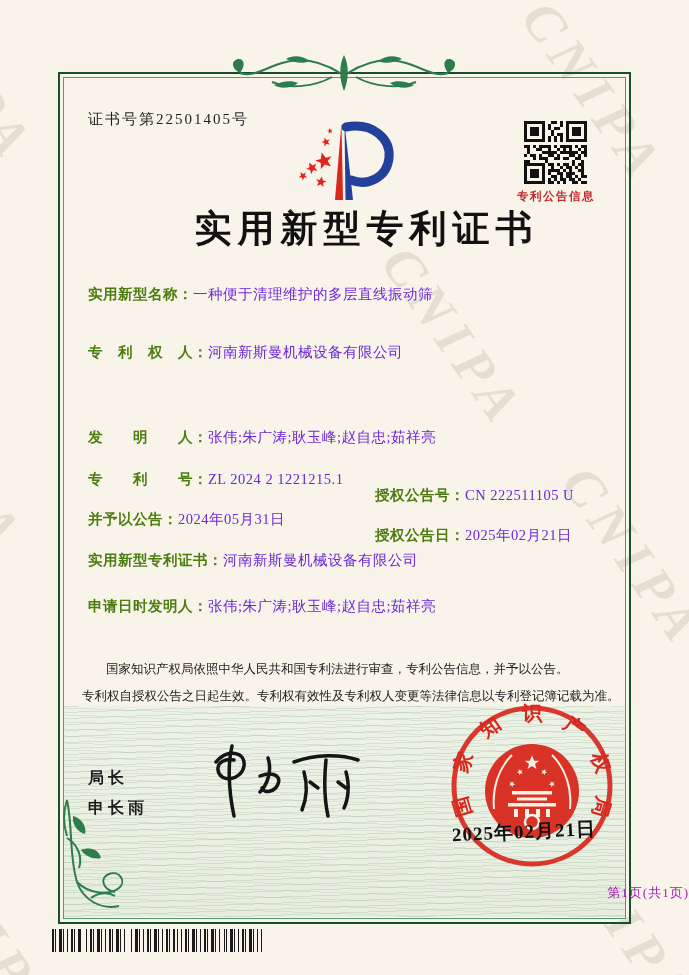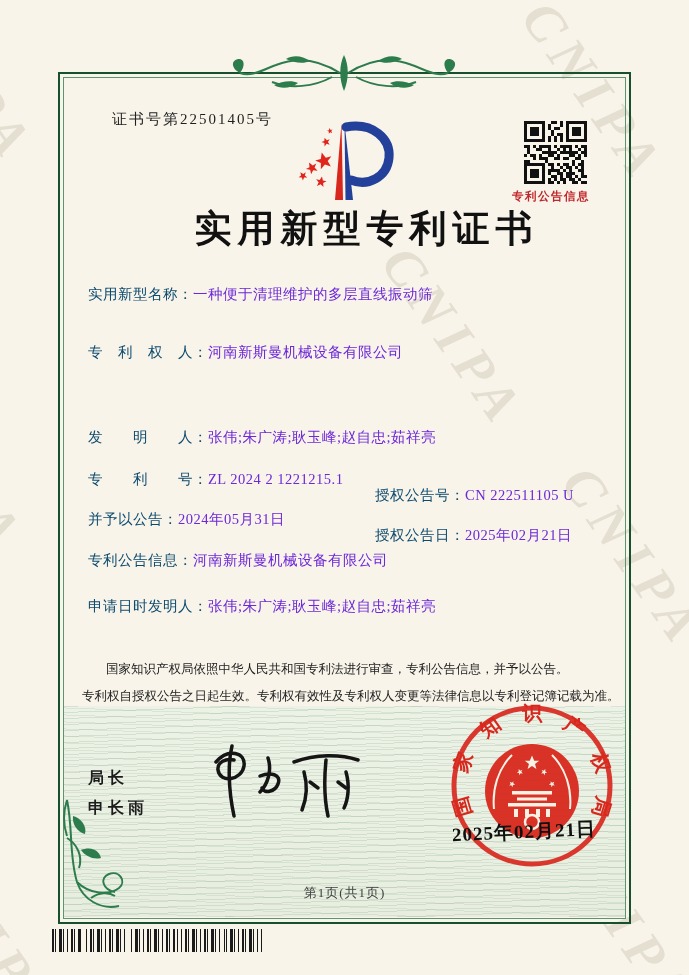--- a/index.html
+++ b/index.html
@@ -23,46 +23,46 @@
       repeating-linear-gradient(178deg, rgba(122,160,128,.22) 0 1px, rgba(122,160,128,0) 1px 6px),
       repeating-linear-gradient(182deg, rgba(122,160,128,.16) 0 1px, rgba(122,160,128,0) 1px 7px),
       linear-gradient(#edf2e6,#e7eedf);
   }
   
   .b-outer{position:absolute;left:58px;top:72px;right:58px;bottom:51px;border:2px solid #17502c;}
   .b-inner{position:absolute;left:63px;top:77px;right:63px;bottom:56px;border:1px solid #5a9470;}
   .ornament-top{position:absolute;left:214px;top:49px;}
   .ornament-corner{position:absolute;left:61px;top:798px;}
 
-  .cert-no{position:absolute;left:88px;top:110px;font-size:15px;letter-spacing:2px;color:#1f1f1f;margin-left:24px;}
+  .cert-no{position:absolute;left:88px;top:110px;font-size:15px;letter-spacing:2px;color:#1f1f1f;}
   .logo{position:absolute;left:293px;top:112px;}
   .qr{position:absolute;left:524px;top:121px;}
-  .qr-label{position:absolute;left:512px;top:189px;width:88px;text-align:left;
+  .qr-label{position:absolute;left:512px;top:189px;width:88px;text-align:center;
     font-size:11.5px;letter-spacing:1.5px;color:#c0262b;font-weight:bold;}
   .title{position:absolute;left:0;right:0;top:204px;text-align:center;
     font-size:37px;font-weight:bold;letter-spacing:6px;color:#111;padding-left:44px;}
 
   .row{position:absolute;left:88px;right:62px;font-size:14.5px;letter-spacing:.5px;white-space:nowrap;}
-  .row .lab{color:#0c4a6e;}
+  .row .lab{color:#4d7c0f;font-weight:bold;}
   .row .val{color:#6d28d9;}
   .rcol{position:absolute;left:287px;top:0;margin-top:16px;}
 
   .statement{position:absolute;left:82px;width:540px;top:656px;
     font-size:12.5px;line-height:27px;color:#222;}
   .st-line1{text-indent:24px;}
 
   .officer-title{position:absolute;left:88px;top:768px;font-size:16px;letter-spacing:4px;font-weight:600;}
   .officer-name{position:absolute;left:88px;top:798px;font-size:16px;letter-spacing:4px;font-weight:600;}
   .signature{position:absolute;left:198px;top:740px;}
 
   .seal{position:absolute;left:449px;top:703px;}
   .seal-date{position:absolute;left:452px;top:819px;font-size:19px;font-weight:bold;color:#101010;
     letter-spacing:1px;transform:rotate(-2.5deg);white-space:nowrap;}
 
-  .footer{position:absolute;left:0;right:0;top:884px;text-align:center;font-size:13px;letter-spacing:1px;color:#404040;}
+  .footer{position:absolute;left:0;right:0;top:884px;text-align:right;font-size:13px;letter-spacing:1px;color:#a21caf;}
 
   .barcode{position:absolute;left:52px;top:929px;width:210px;height:23px;
     background:
       repeating-linear-gradient(90deg, transparent 0 29px, #f8f4ea 29px 31px, transparent 31px 47px),
       repeating-linear-gradient(90deg,#1a1a1a 0 2px,transparent 2px 3px,#1a1a1a 3px 4px,transparent 4px 7px,#1a1a1a 7px 10px,transparent 10px 11px,#1a1a1a 11px 12px,transparent 12px 15px,#1a1a1a 15px 16px,transparent 16px 19px);
   }
 </style>
 </head>
 <body>
 
@@ -248,21 +248,21 @@
   </div>
   <div class="row" style="top:470px">
     <span class="lab">专　　利　　号：</span><span class="val">ZL 2024 2 1221215.1</span>
     <span class="rcol"><span class="lab">授权公告号：</span><span class="val">CN 222511105 U</span></span>
   </div>
   <div class="row" style="top:510px">
     <span class="lab">并予以公告：</span><span class="val">2024年05月31日</span>
     <span class="rcol"><span class="lab">授权公告日：</span><span class="val">2025年02月21日</span></span>
   </div>
   <div class="row" style="top:551px">
-    <span class="lab">专利公告信息：</span><span class="val">河南新斯曼机械设备有限公司</span>
+    <span class="lab">实用新型专利证书：</span><span class="val">河南新斯曼机械设备有限公司</span>
   </div>
   <div class="row" style="top:597px">
     <span class="lab">申请日时发明人：</span><span class="val">张伟;朱广涛;耿玉峰;赵自忠;茹祥亮</span>
   </div>
 
   <div class="statement">
     <div class="st-line1">国家知识产权局依照中华人民共和国专利法进行审查，专利公告信息，并予以公告。</div>
     <div>专利权自授权公告之日起生效。专利权有效性及专利权人变更等法律信息以专利登记簿记载为准。</div>
   </div>
 

